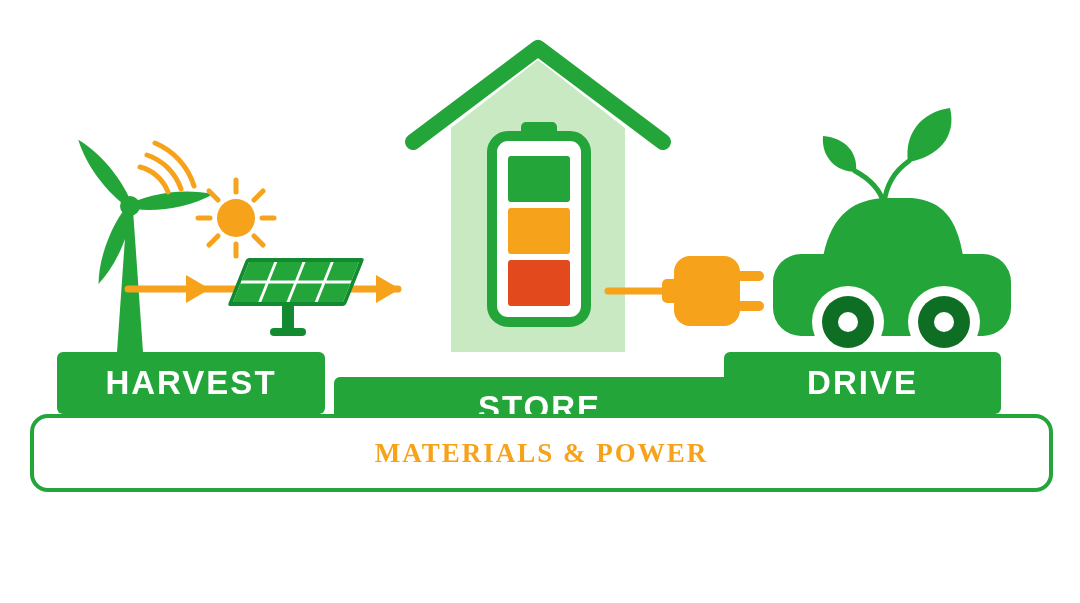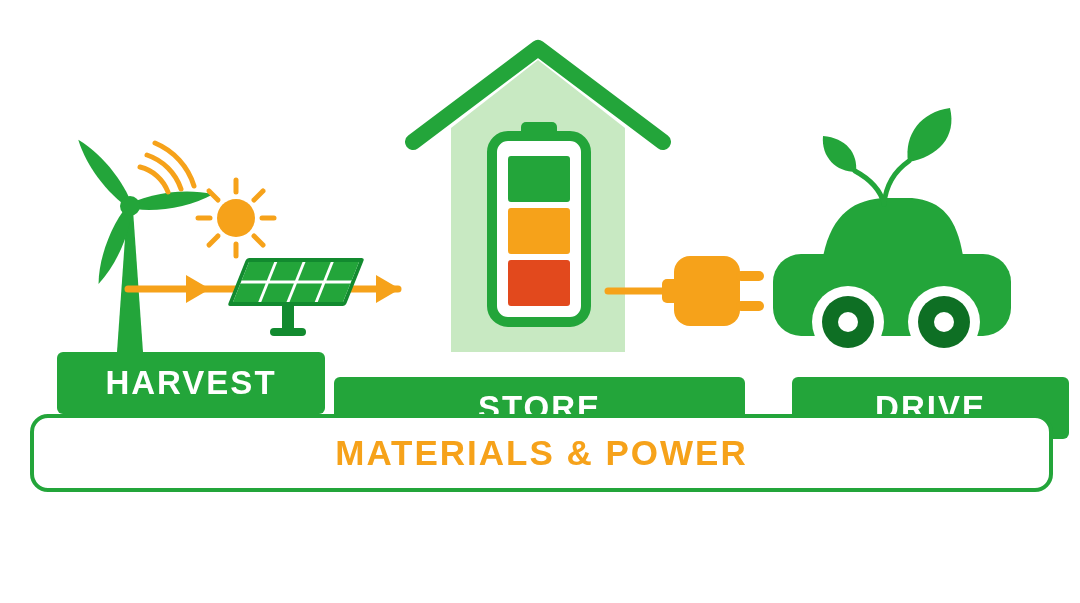--- a/index.html
+++ b/index.html
@@ -16,31 +16,31 @@
   .f-white{fill:#ffffff;}
   .f-wheel{fill:var(--wheel-green,#0e6f24);}
   .s-orange{stroke:var(--orange,#f6a21a);fill:none;}
   .s-green{stroke:var(--green,#23a53a);fill:none;}
   .stage-box{
     position:absolute;top:352px;height:62px;background:var(--green,#23a53a);
     border-radius:6px;display:flex;align-items:center;justify-content:center;
   }
   .stage-box.harvest{left:57px;width:268px;}
   .stage-box.store{left:334px;width:411px;margin-top:25px;}
-  .stage-box.drive{left:792px;width:277px;margin-top:25px;}
+  .stage-box.drive{left:724px;width:277px;}
   .stage-label{
     color:#ffffff;font-weight:bold;font-size:33px;letter-spacing:2px;
   }
   .materials-bar{
     position:absolute;left:30px;top:414px;width:1023px;height:78px;
     box-sizing:border-box;border:4px solid var(--green,#23a53a);border-radius:18px;
     background:#ffffff;display:flex;align-items:center;justify-content:center;
   }
   .materials-title{
-    color:var(--orange,#f6a21a);font-weight:800;font-size:35px;letter-spacing:2px;
+    color:var(--orange,#f6a21a);font-weight:800;font-size:27px;letter-spacing:2px;font-family:Liberation Serif, serif;
   }
 </style>
 </head>
 <body>
 
 <div class="canvas">
 
   <svg class="gfx" width="1080" height="603" viewBox="0 0 1080 603">
 
     <g>

